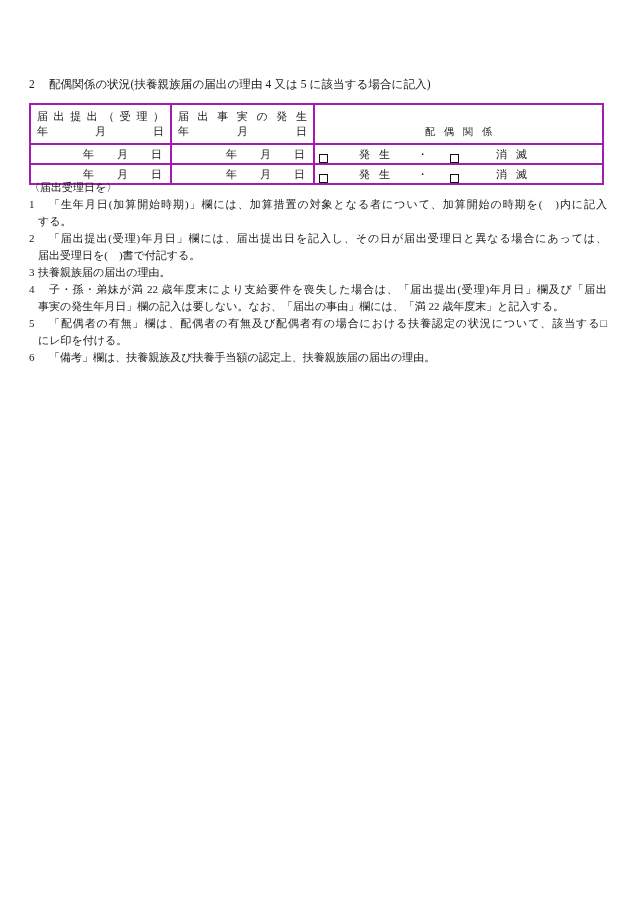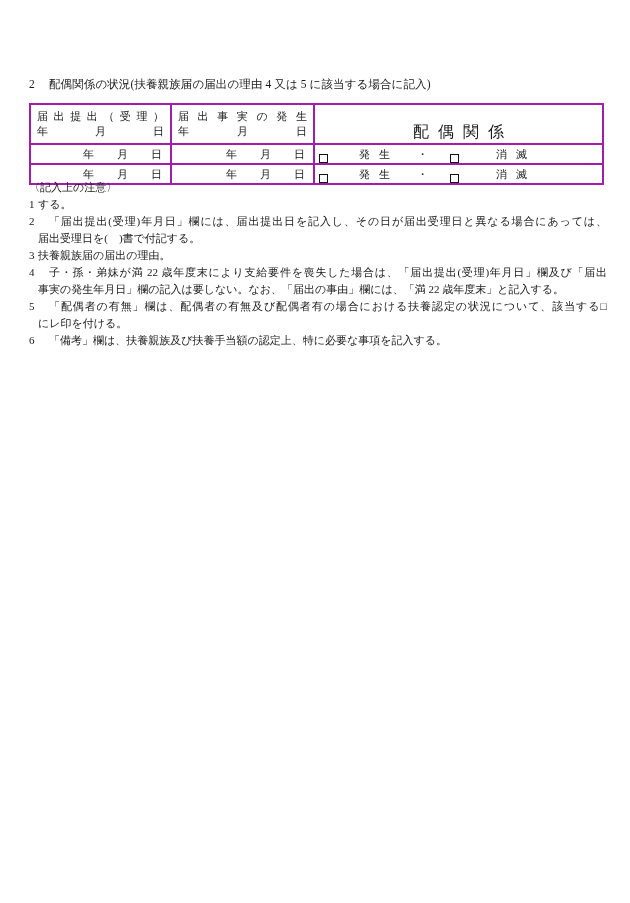--- a/index.html
+++ b/index.html
@@ -74,21 +74,21 @@
     display: block;
     text-align: justify;
     text-align-last: justify;
     font-size: 11px;
     line-height: 15px;
     padding: 0 2px;
   }
   .hdr-center {
     display: block;
     text-align: center;
-    font-size: 16px;
+    font-size: 10px;
     line-height: 15px;
     letter-spacing: 9px;
     padding-left: 9px;
     margin-top: 15px;
   }
 
   .data-row td { height: 18px; }
 
   .ymd {
     display: block;
@@ -237,24 +237,25 @@
             <span class="cbox"></span>
             <span class="sp-4"></span>
             <span class="rel-word">消滅</span>
           </div>
         </td>
       </tr>
     </tbody>
   </table>
 
   <div class="notes">
-    <span class="notes-title">〈記入上の注意〉</span>
+    <span class="notes-title">〈届出受理日を〉</span>
 
     <div class="note">
       <span class="n-num">1</span>
+      <span class="n-body just">「生年月日(加算開始時期)」欄には、加算措置の対象となる者について、加算開始の時期を(　)内に記入</span>
       <span class="n-cont">する。</span>
     </div>
 
     <div class="note">
       <span class="n-num">2</span>
       <span class="n-body just">「届出提出(受理)年月日」欄には、届出提出日を記入し、その日が届出受理日と異なる場合にあっては、</span>
       <span class="n-cont">届出受理日を(　)書で付記する。</span>
     </div>
 
     <div class="note">
@@ -269,17 +270,17 @@
     </div>
 
     <div class="note">
       <span class="n-num">5</span>
       <span class="n-body just">「配偶者の有無」欄は、配偶者の有無及び配偶者有の場合における扶養認定の状況について、該当する□</span>
       <span class="n-cont">にレ印を付ける。</span>
     </div>
 
     <div class="note">
       <span class="n-num">6</span>
-      <span class="n-body">「備考」欄は、扶養親族及び扶養手当額の認定上、特に必要な事項を記入する。</span>
+      <span class="n-body">「備考」欄は、扶養親族及び扶養手当額の認定上、扶養親族届の届出の理由。</span>
     </div>
   </div>
 
 </div>
 
 </body></html>

